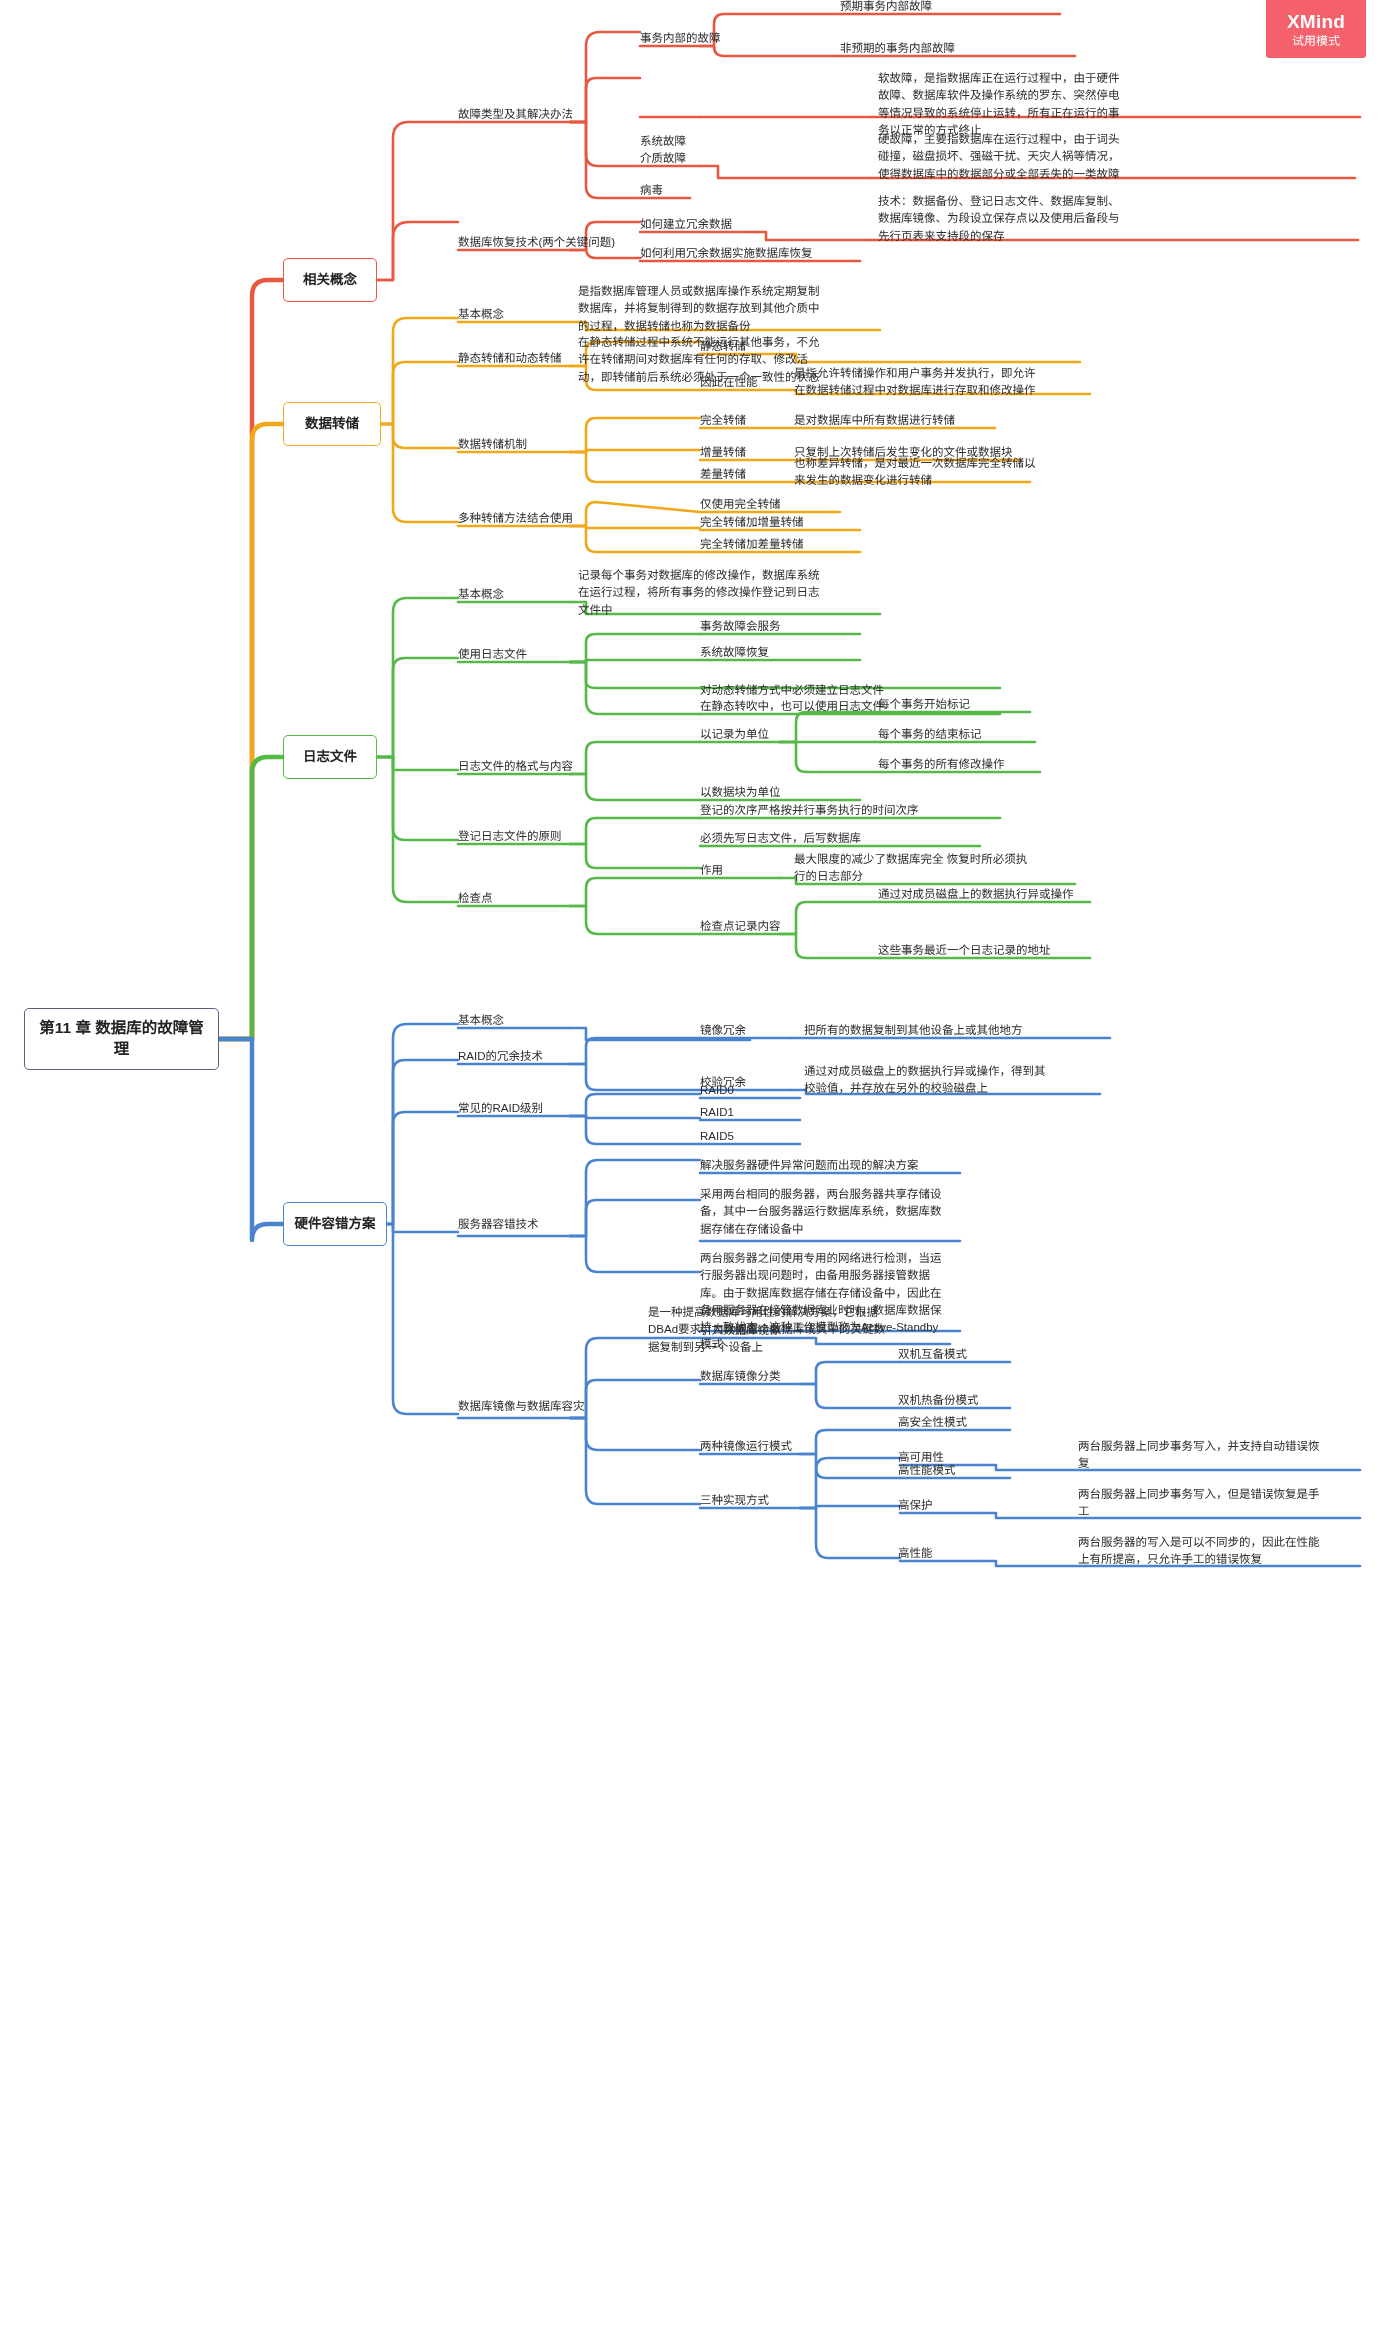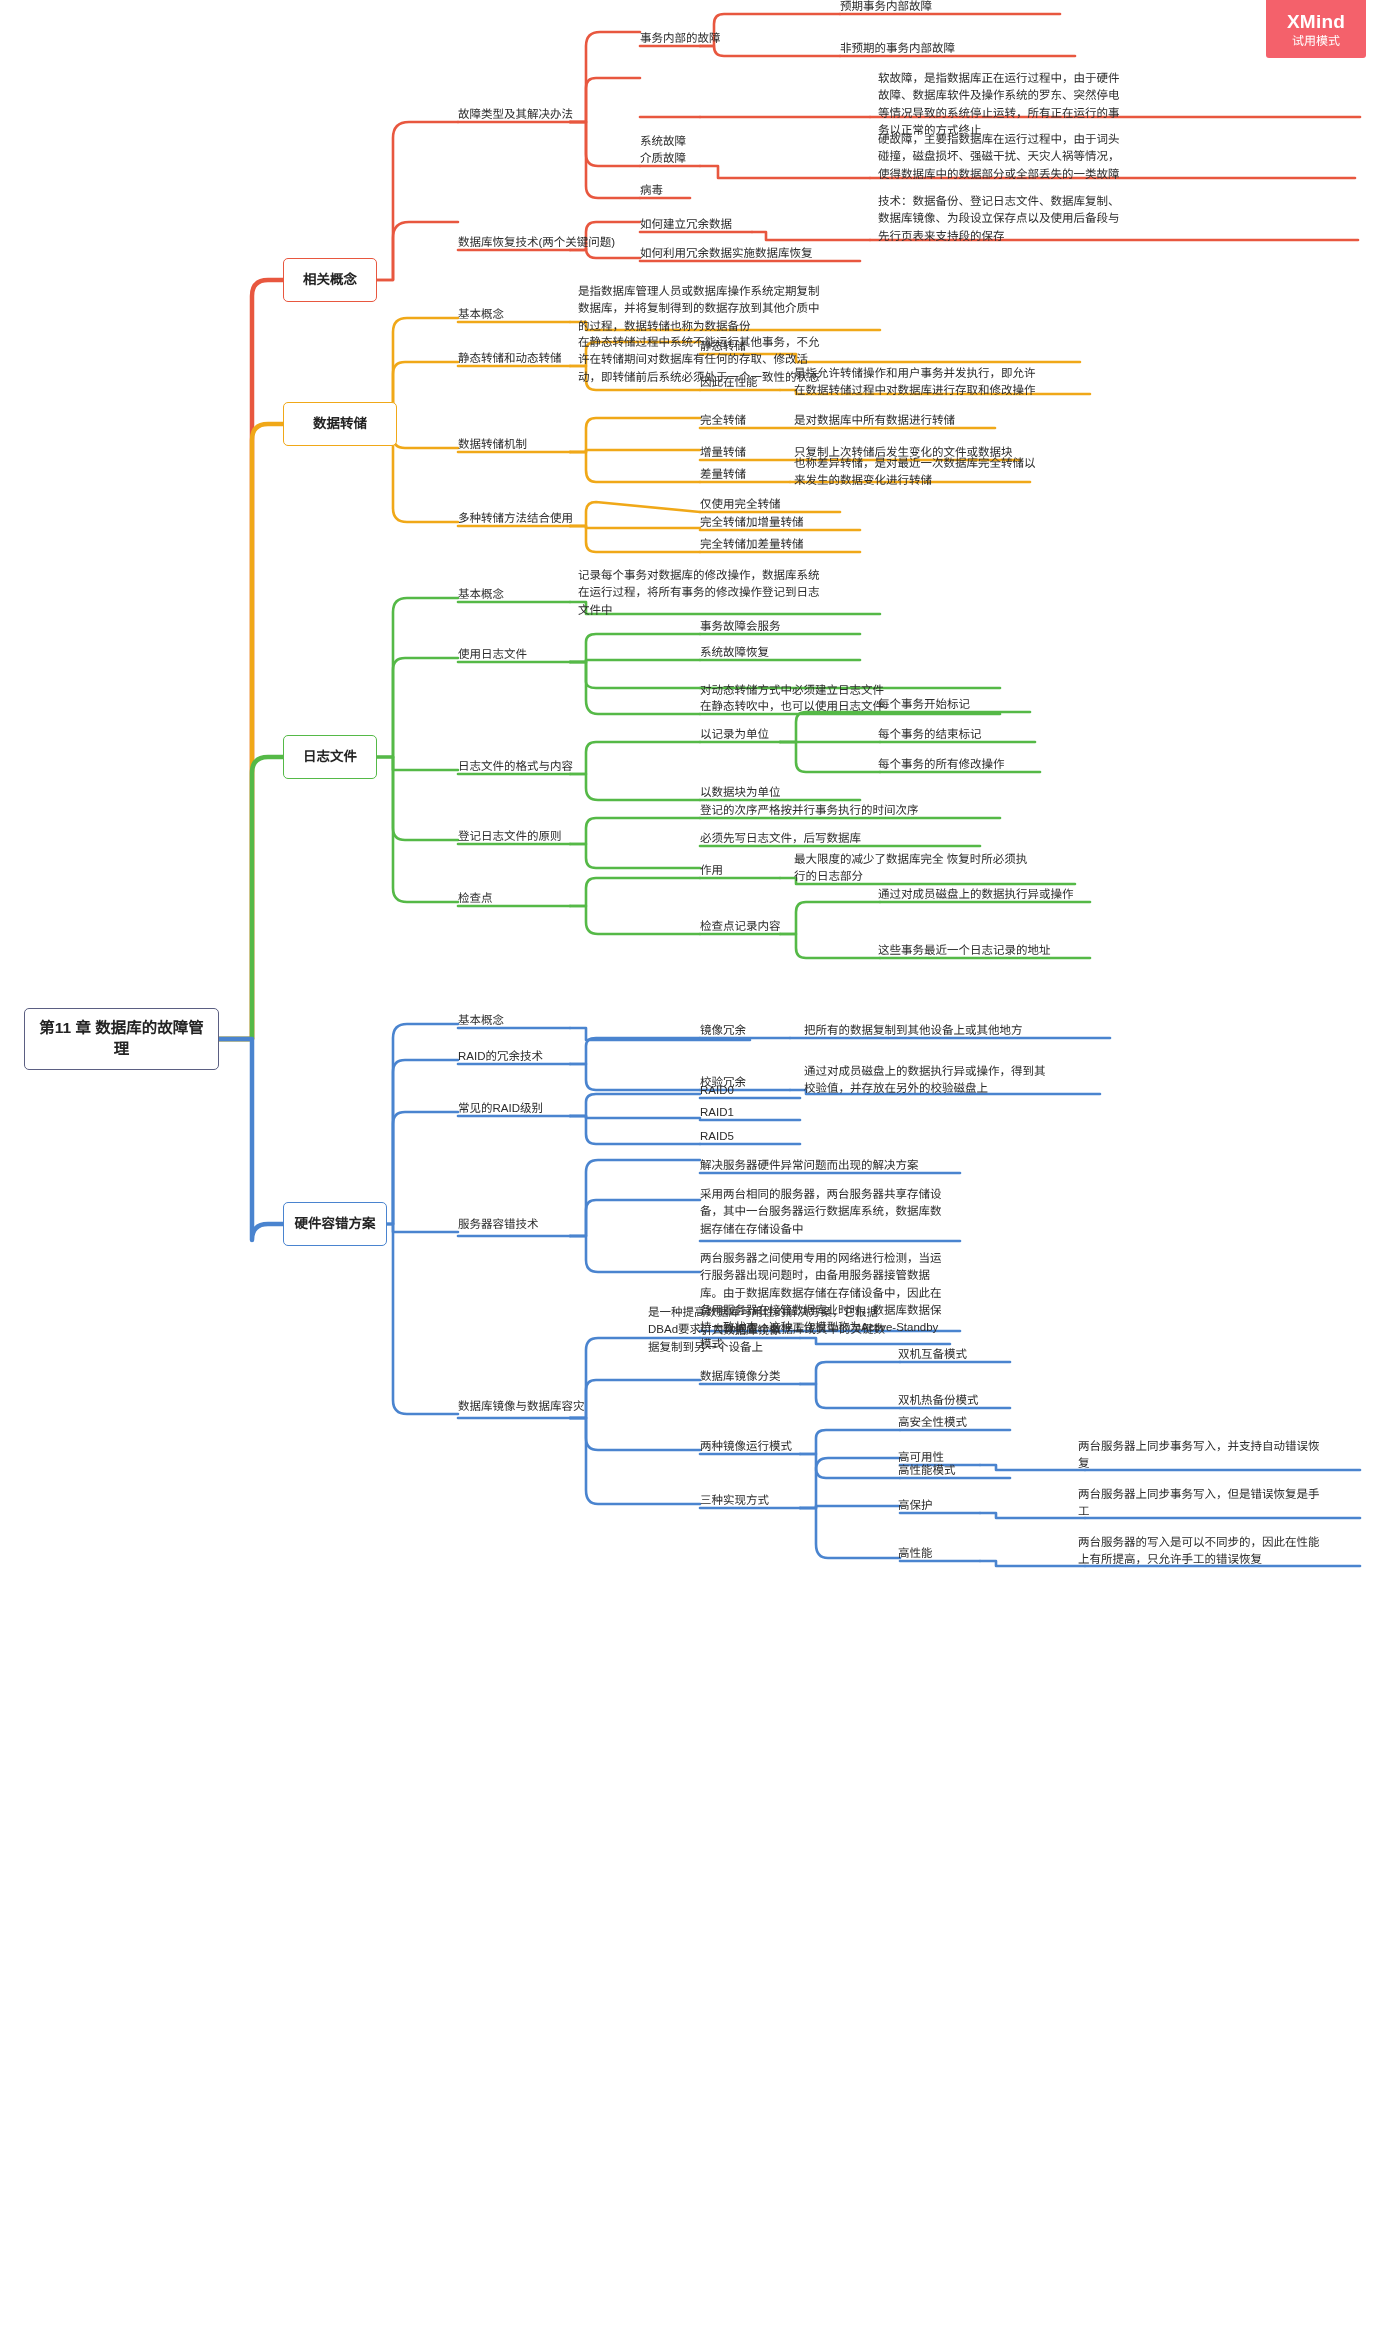--- a/index.html
+++ b/index.html
@@ -254,21 +254,21 @@
   </svg>
 
   <div class="xmind-badge">
     <div class="bn">XMind</div>
     <div class="bt">试用模式</div>
   </div>
 
   <div class="node root">第11 章 数据库的故障管理</div>
 
   <div class="node l1 c-red" style="left:283px;top:258px;width:94px;height:44px;">相关概念</div>
-  <div class="node l1 c-yellow" style="left:283px;top:402px;width:114px;height:44px;">数据转储</div>
+  <div class="node l1 c-yellow" style="left:283px;top:402px;width:98px;height:44px;">数据转储</div>
   <div class="node l1 c-green" style="left:283px;top:735px;width:94px;height:44px;">日志文件</div>
   <div class="node l1 c-blue" style="left:283px;top:1202px;width:104px;height:44px;">硬件容错方案</div>
 
   <div class="node txt" style="left:458px;top:106px;">故障类型及其解决办法</div>
   <div class="node txt" style="left:640px;top:30px;">事务内部的故障</div>
   <div class="node txt" style="left:840px;top:-2px;">预期事务内部故障</div>
   <div class="node txt" style="left:840px;top:40px;">非预期的事务内部故障</div>
   <div class="node txt" style="left:640px;top:101px;margin-top:32px;">系统故障</div>
   <div class="node txt" style="left:878px;top:70px;">软故障，是指数据库正在运行过程中，由于硬件
 故障、数据库软件及操作系统的罗东、突然停电

